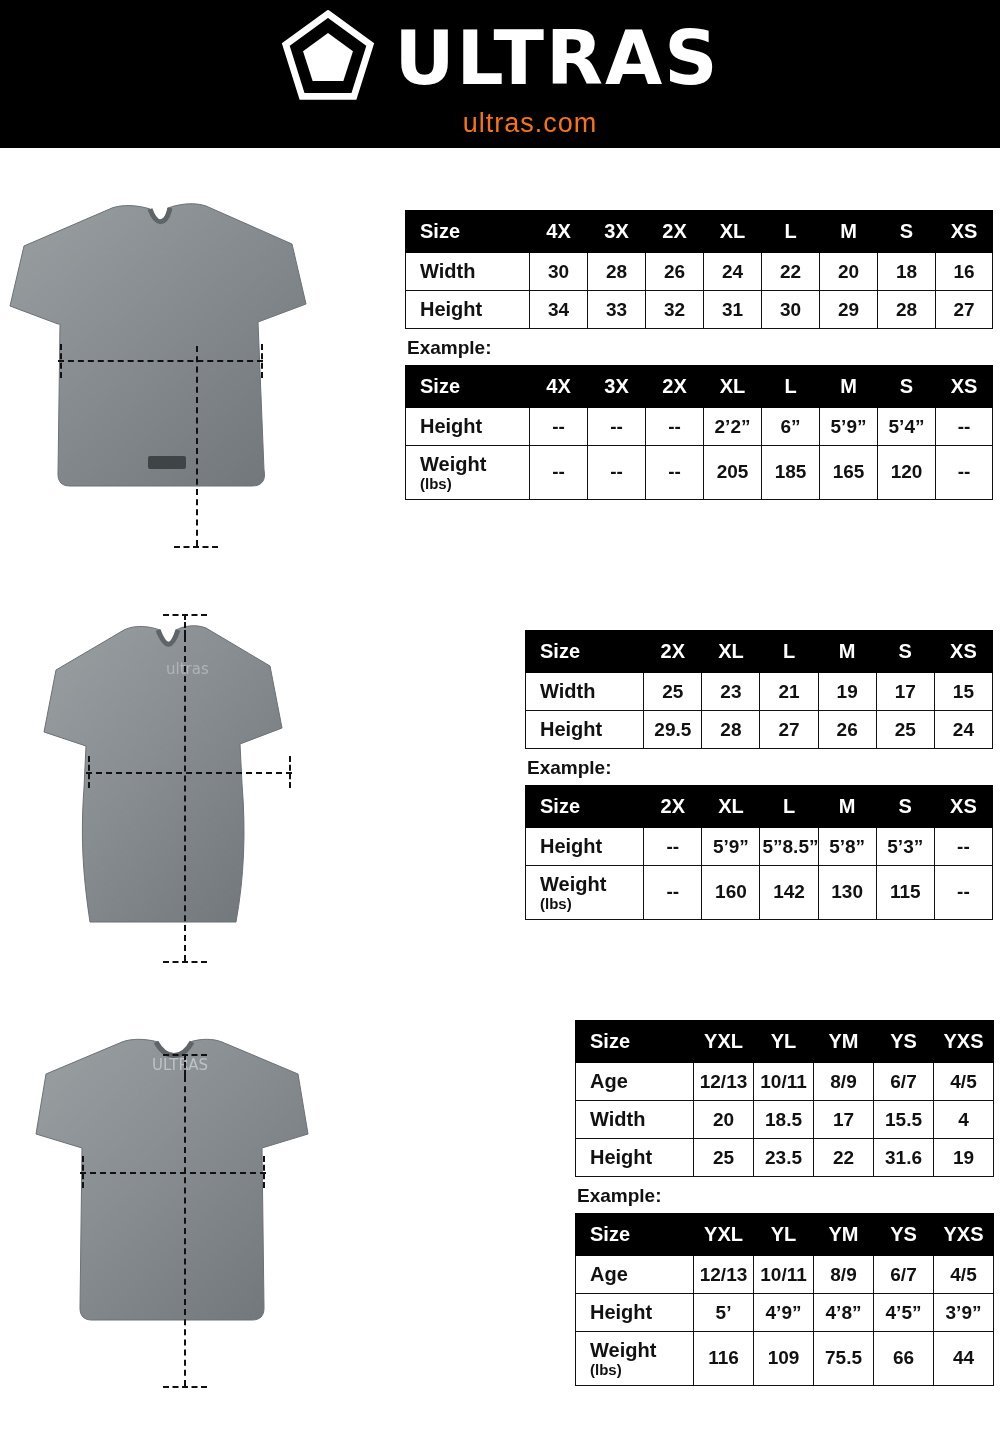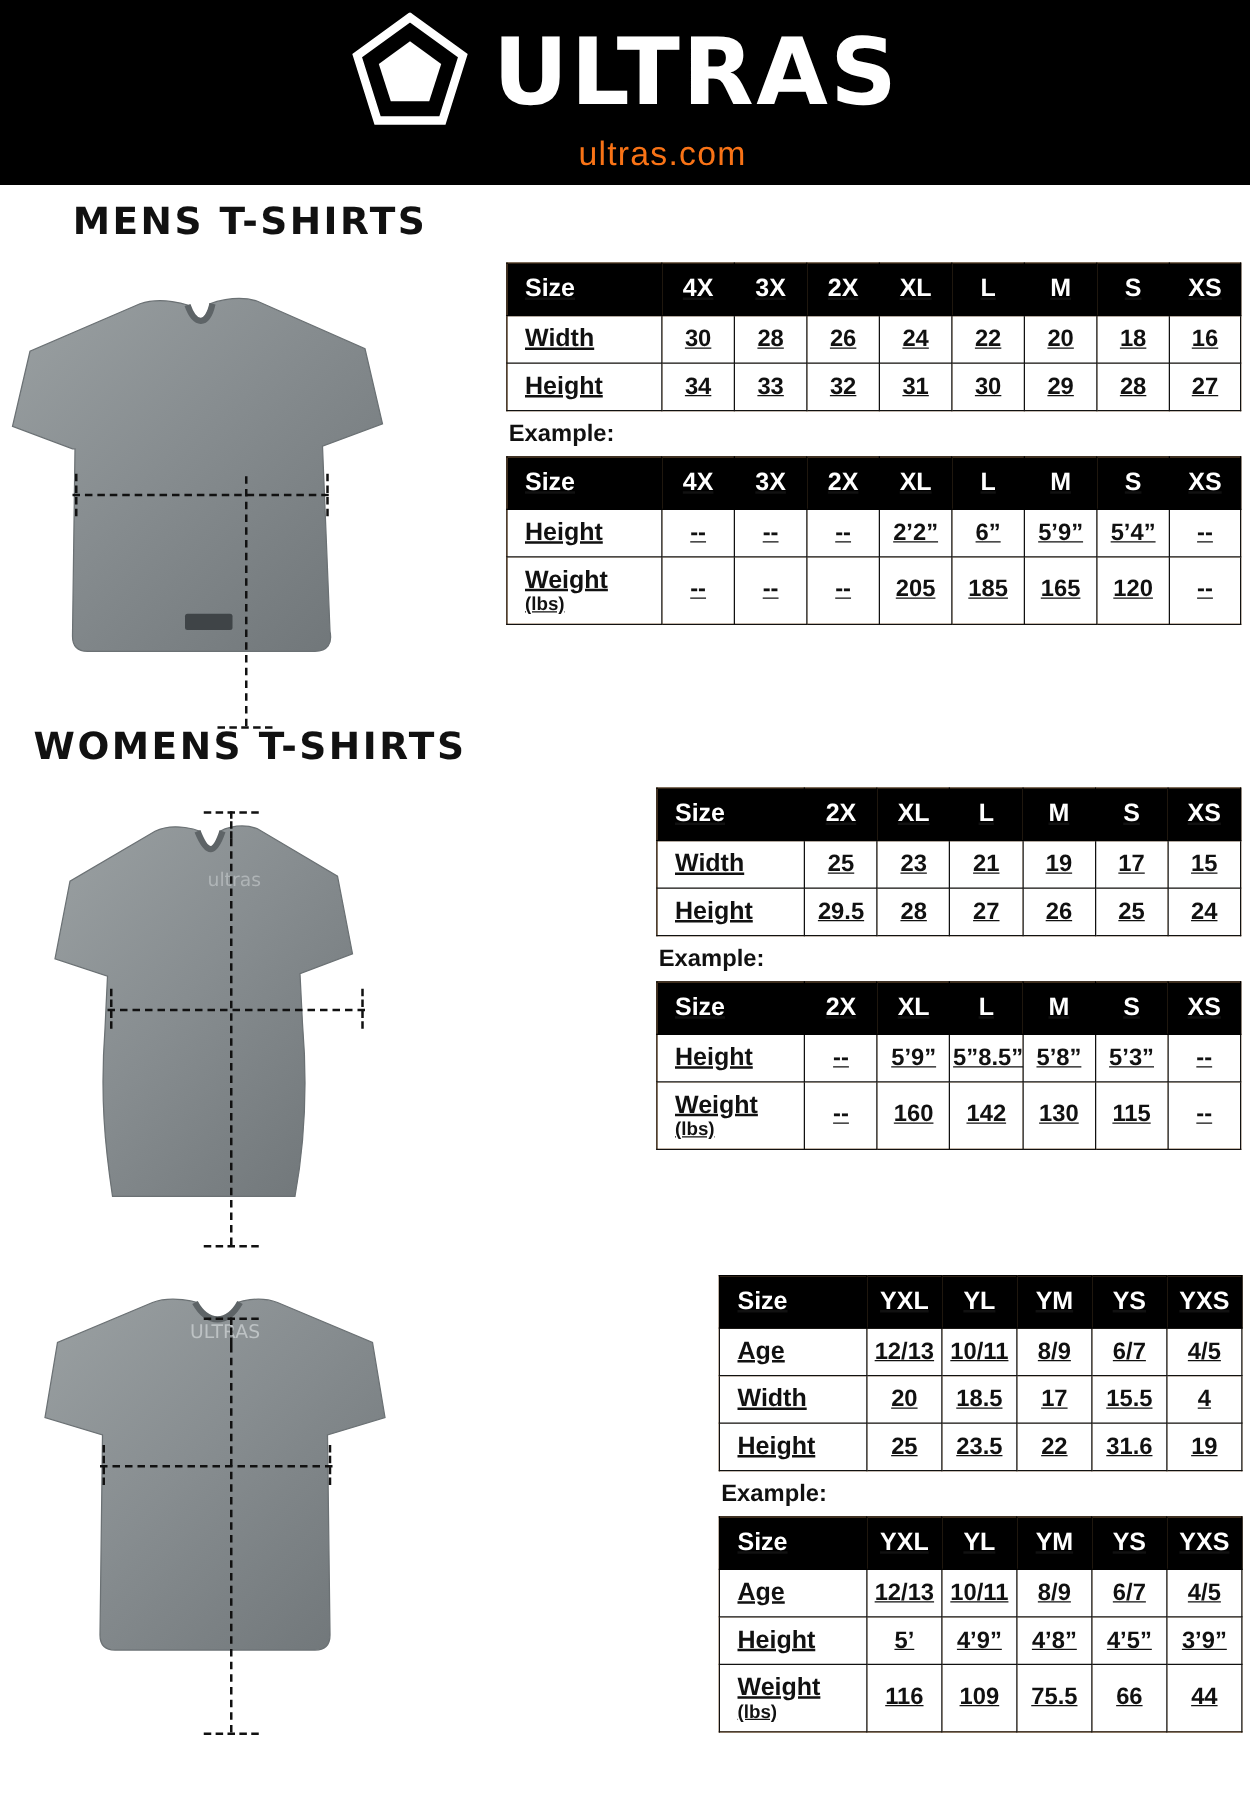--- a/index.html
+++ b/index.html
@@ -52,22 +52,21 @@
   }
 
   
   .shirt-box { position:relative; }
   .shirt-svg { display:block; }
 
   
   table.size-table {
     border-collapse:collapse;
     table-layout:fixed;
-    background:#fdba74;
-    text-decoration:underline;
+    background:#404040;
   }
   table.size-table th, table.size-table td {
     border:1px solid #111;
     text-align:center;
     font-size:19px;
     font-weight:bold;
     padding:7px 2px;
     color:#111;
     background:#fff;
   }
@@ -119,21 +118,20 @@
           <path d="M50 24 L76 43 L66 74 L34 74 L24 43 Z" fill="#ffffff"></path>
         </svg>
       </span>
       <span class="brand-name">ULTRAS</span>
     </div>
     <div class="brand-url">ultras.com</div>
   </div>
 </div>
 
 <div class="section" style="left:0px; top:160px; width:400px;">
-  <div class="sec-title">MENS  T-SHIRTS</div>
   <div class="shirt-box" style="margin-top:14px;">
     <svg class="shirt-svg" width="400" height="350" viewBox="0 0 400 350" aria-hidden="true">
       <defs>
         <linearGradient id="gMen" x1="0" y1="0" x2="1" y2="1">
           <stop offset="0%" stop-color="#9aa0a2"></stop>
           <stop offset="45%" stop-color="#868c8f"></stop>
           <stop offset="100%" stop-color="#6e7477"></stop>
         </linearGradient>
       </defs>
       <path d="M150 35 C150 35 130 28 112 34 L24 72 L10 132 L58 150 L60 150 L58 300 C58 308 62 312 70 312 L252 312 C262 312 266 306 264 296 L258 148 L306 130 L292 70 L206 32 C188 26 168 34 168 34 C166 50 152 52 150 35 Z" fill="url(#gMen)" stroke="#6b7174" stroke-width="1"></path>
@@ -229,21 +227,20 @@
         <td>185</td>
         <td>165</td>
         <td>120</td>
         <td>--</td>
       </tr>
     </tbody>
   </table>
 </div>
 
 <div class="section" style="left:0px; top:580px; width:400px;">
-  <div class="sec-title">WOMENS  T-SHIRTS</div>
   <div class="shirt-box" style="margin-top:12px;">
     <svg class="shirt-svg" width="400" height="350" viewBox="0 0 400 350" aria-hidden="true">
       <defs>
         <linearGradient id="gWom" x1="0" y1="0" x2="1" y2="1">
           <stop offset="0%" stop-color="#9aa0a2"></stop>
           <stop offset="45%" stop-color="#878d90"></stop>
           <stop offset="100%" stop-color="#6e7477"></stop>
         </linearGradient>
       </defs>
       <path d="M160 38 C160 38 140 30 124 38 L56 78 L44 140 L86 154 L84 196 C80 250 84 290 90 330 L236 330 C244 286 246 240 242 192 L240 152 L282 136 L270 74 L206 36 C190 30 176 38 176 38 C174 54 162 56 160 38 Z" fill="url(#gWom)" stroke="#6b7174" stroke-width="1"></path>

